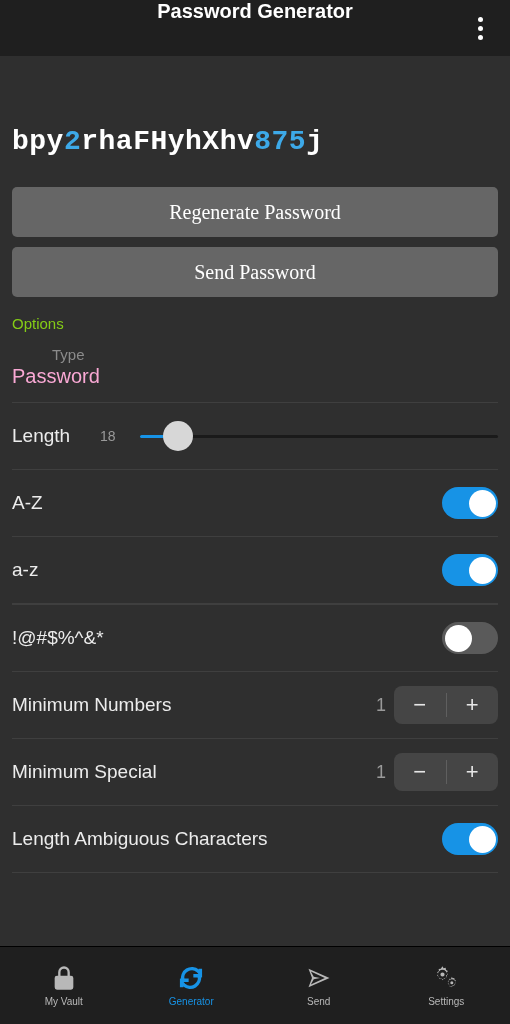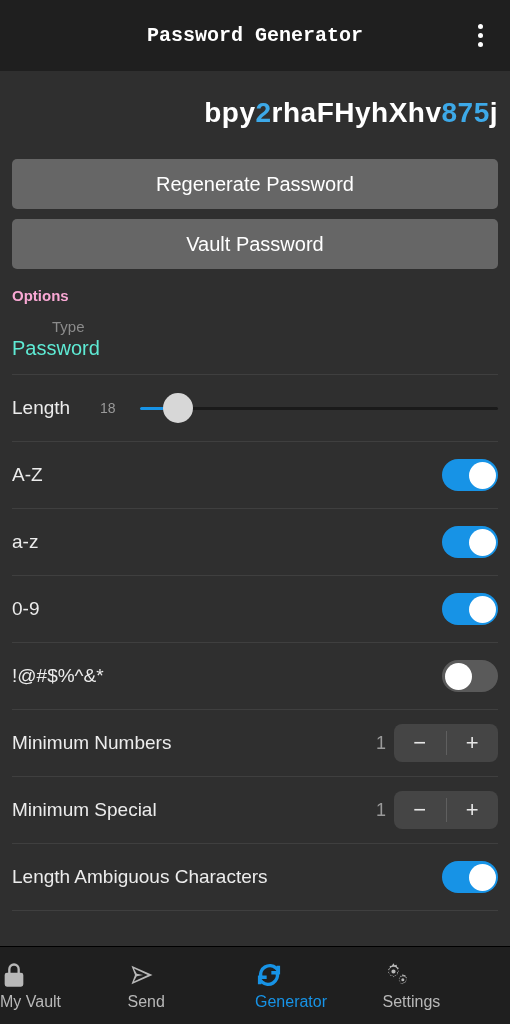--- a/index.html
+++ b/index.html
@@ -1,35 +1,35 @@
 <!DOCTYPE html>
 <html><head>
 <meta charset="utf-8">
 <style>
   * { box-sizing: border-box; margin: 0; padding: 0; }
   html, body { width: 510px; height: 1024px; background: #2f2f2f; font-family: -apple-system, Helvetica, Arial, sans-serif; color: #fff; overflow: hidden; }
 
-  .header { height: 71px; background: #1f1f1f; display: flex; align-items: center; justify-content: center; position: relative; font-family: Liberation Mono, monospace; }
+  .header { height: 56px; background: #1f1f1f; display: flex; justify-content: center; position: relative; }
   .header-title { font-size: 20px; font-weight: 600; color: #fff; }
   .more-btn { position: absolute; right: 12px; top: 50%; transform: translateY(-50%); width: 36px; height: 36px; display: flex; align-items: center; justify-content: center; cursor: pointer; }
   .dot { width: 5px; height: 5px; background: #fff; border-radius: 50%; margin: 2px 0; }
   .dots { display: flex; flex-direction: column; align-items: center; }
 
-  .password-display { text-align: right; padding: 26px 12px 30px; font-size: 28px; font-weight: 700; letter-spacing: 0.5px; font-family: Liberation Sans, sans-serif; }
+  .password-display { text-align: left; padding: 26px 12px 30px; font-size: 28px; font-weight: 700; letter-spacing: 0.5px; font-family: Liberation Mono, monospace; margin-top: 44px; }
   .pw-letter { color: #fff; }
   .pw-digit { color: #3da9e8; }
 
   .btn-row { padding: 0 12px; }
-  .action-btn { width: 100%; height: 50px; background: #666; border: none; border-radius: 5px; color: #fff; font-size: 20px; margin-bottom: 10px; cursor: pointer; }
+  .action-btn { width: 100%; height: 50px; background: #666; border: none; border-radius: 5px; color: #fff; font-size: 20px; margin-bottom: 10px; cursor: pointer; font-family: Liberation Serif, serif; }
 
   .content { padding: 0 12px; }
-  .options-header { color: #f9a8d4; font-size: 15px; font-weight: 700; padding: 8px 0 14px 0; }
+  .options-header { color: #84cc16; font-size: 15px; font-weight: 400; padding: 8px 0 14px 0; }
 
   .field-label { color: #8b8b8b; font-size: 15px; margin-left: 40px; }
-  .field-value { color: #5eead4; font-size: 20px; padding: 2px 0 14px 0; }
+  .field-value { color: #f9a8d4; font-size: 20px; padding: 2px 0 14px 0; }
 
   .divider { border: none; border-top: 1px solid #3f3f3f; margin: 0; }
 
   .row { display: flex; align-items: center; min-height: 66px; }
   .row-label { flex: 1; font-size: 19px; color: #ececec; }
 
   .length-val { color: #9a9a9a; font-size: 14px; width: 40px; text-align: left; }
   .slider-wrap { flex: 1; position: relative; height: 30px; display: flex; align-items: center; }
   .track { height: 3px; background: #1a1a1a; width: 100%; border-radius: 2px; position: relative; }
   .track-fill { position: absolute; left: 0; top: 0; height: 100%; background: #1793e6; border-radius: 2px; }
@@ -41,21 +41,21 @@
   .knob { width: 27px; height: 27px; background: #fff; border-radius: 50%; position: absolute; top: 2.5px; }
   .toggle.on .knob { right: 2.5px; }
   .toggle.off .knob { left: 2.5px; }
 
   .stepper-val { color: #9a9a9a; font-size: 18px; width: 26px; text-align: center; }
   .stepper { display: flex; background: #454545; border-radius: 8px; overflow: hidden; height: 38px; width: 104px; }
   .step-btn { flex: 1; display: flex; align-items: center; justify-content: center; color: #e6e6e6; font-size: 22px; cursor: pointer; }
   .step-div { width: 1px; background: #5f5f5f; margin: 7px 0; }
 
   .tabbar { position: absolute; bottom: 0; left: 0; right: 0; height: 78px; background: #1f1f1f; display: flex; border-top: 1px solid #000; }
-  .tab { flex: 1; display: flex; flex-direction: column; align-items: flex-start; justify-content: center; color: #b8b8b8; font-size: 16px; gap: 4px; cursor: pointer; }
+  .tab { flex: 1; display: flex; flex-direction: column; align-items: center; justify-content: center; color: #b8b8b8; font-size: 10px; gap: 4px; cursor: pointer; }
   .tab.active { color: #1793e6; }
   .tab svg { width: 28px; height: 28px; }
 </style>
 </head>
 <body>
 
 <div class="header">
   <div class="header-title">Password Generator</div>
   <div class="more-btn">
     <div class="dots">
@@ -63,21 +63,21 @@
         <div class="dot"></div>
         <div class="dot"></div>
     </div>
   </div>
 </div>
 
 <div class="password-display" id="pw-display"><span class="pw-letter">bpy</span><span class="pw-digit">2</span><span class="pw-letter">rhaFHyhXhv</span><span class="pw-digit">875</span><span class="pw-letter">j</span></div>
 
 <div class="btn-row">
   <button class="action-btn">Regenerate Password</button>
-  <button class="action-btn">Vault Password</button>
+  <button class="action-btn">Send Password</button>
 </div>
 
 <div class="content">
   <div class="options-header">Options</div>
 
   <div class="field-label">Type</div>
   <div class="field-value">Password</div>
   <hr class="divider">
 
   <div class="row">
@@ -101,26 +101,20 @@
   <hr class="divider">
 
   <div class="row">
     <div class="row-label">a-z</div>
     <div class="toggle on" id="tg-lower">
         <div class="knob"></div>
       </div>
   </div>
   <hr class="divider">
 
-  <div class="row">
-    <div class="row-label">0-9</div>
-    <div class="toggle on" id="tg-digits">
-        <div class="knob"></div>
-      </div>
-  </div>
   <hr class="divider">
 
   <div class="row">
     <div class="row-label">!@#$%^&amp;*</div>
     <div class="toggle off" id="tg-special">
         <div class="knob"></div>
       </div>
   </div>
   <hr class="divider">
 
@@ -163,34 +157,34 @@
   <hr class="divider">
 </div>
 
 <div class="tabbar">
   <div class="tab" id="tab-vault">
     <svg viewBox="0 0 24 24" fill="currentColor">
         <path d="M12 2a5 5 0 0 0-5 5v3H6a2 2 0 0 0-2 2v8a2 2 0 0 0 2 2h12a2 2 0 0 0 2-2v-8a2 2 0 0 0-2-2h-1V7a5 5 0 0 0-5-5zm-3 5a3 3 0 1 1 6 0v3H9V7z"></path>
       </svg>
     <span>My Vault</span>
   </div>
-  <div class="tab" id="tab-send">
-    <svg viewBox="0 0 24 24" fill="currentColor">
-        <path d="M3 20l18-8L3 4l3 8-3 8zm4.5-9L5 6.5 17 12 5 17.5 7.5 13 13 12l-5.5-1z"></path>
-      </svg>
-    <span>Send</span>
-  </div>
   <div class="tab active" id="tab-generator">
     <svg viewBox="0 0 24 24" fill="none" stroke="currentColor" stroke-width="3">
         <path d="M20 4v6h-6"></path>
         <path d="M4 20v-6h6"></path>
         <path d="M5 14a8 8 0 0 1 13-8l2 2"></path>
         <path d="M19 10a8 8 0 0 1-13 8l-2-2"></path>
       </svg>
     <span>Generator</span>
+  </div>
+  <div class="tab" id="tab-send">
+    <svg viewBox="0 0 24 24" fill="currentColor">
+        <path d="M3 20l18-8L3 4l3 8-3 8zm4.5-9L5 6.5 17 12 5 17.5 7.5 13 13 12l-5.5-1z"></path>
+      </svg>
+    <span>Send</span>
   </div>
   <div class="tab" id="tab-settings">
     <svg viewBox="0 0 24 24" fill="currentColor">
         <path d="M9 5a4 4 0 1 0 0 8 4 4 0 0 0 0-8zm0 2.2A1.8 1.8 0 1 1 9 10.8 1.8 1.8 0 0 1 9 7.2zM9 2l.9 1.6 1.8-.3.3 1.8L13.6 6l-1 1.5 1 1.5-1.6.9.3 1.8-1.8.3L9 14l-.9-1.6-1.8.3-.3-1.8L4.4 10l1-1.5-1-1.5 1.6-.9-.3-1.8 1.8-.3L9 2zM17 13a3 3 0 1 0 0 6 3 3 0 0 0 0-6zm0 1.7a1.3 1.3 0 1 1 0 2.6 1.3 1.3 0 0 1 0-2.6zM17 11l.7 1.2 1.4-.2.2 1.4 1.2.7-.8 1.1.8 1.1-1.2.7-.2 1.4-1.4-.2L17 20l-.7-1.2-1.4.2-.2-1.4-1.2-.7.8-1.1-.8-1.1 1.2-.7.2-1.4 1.4.2L17 11z"></path>
       </svg>
     <span>Settings</span>
   </div>
 </div>
 
 </body></html>

